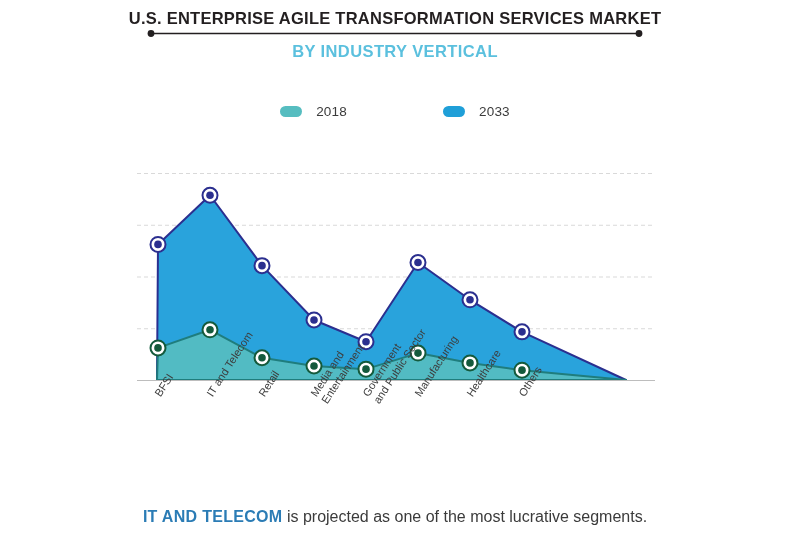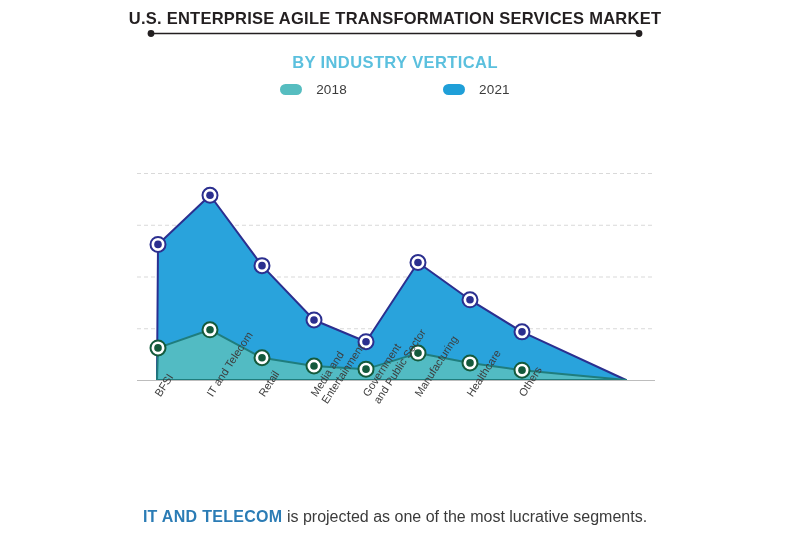--- a/index.html
+++ b/index.html
@@ -49,28 +49,27 @@
     position: absolute;
     left: 0;
     top: 40px;
     width: 790px;
     text-align: center;
     font-size: 16.5px;
     font-weight: bold;
     letter-spacing: 0.4px;
     color: #5bc0de;
     line-height: 22px;
-    margin-top: 11px;
   }
 
   
   .legend {
     position: absolute;
     left: 0;
-    top: 82px;
+    top: 104px;
     width: 790px;
     display: flex;
     justify-content: center;
     align-items: center;
   }
   .legend-item {
     display: flex;
     align-items: center;
     margin: 0 48px;
   }
@@ -154,21 +153,21 @@
 
   <div class="sub-title">BY INDUSTRY VERTICAL</div>
 
   <div class="legend">
     <div class="legend-item">
       <span class="legend-swatch" style="background:#56bdc0"></span>
       <span class="legend-label">2018</span>
     </div>
     <div class="legend-item">
       <span class="legend-swatch" style="background:#1f9fd8"></span>
-      <span class="legend-label">2021</span>
+      <span class="legend-label">2033</span>
     </div>
   </div>
 
   <div class="plot-wrap">
     <svg class="plot-svg" id="plot" width="790" height="553" viewBox="0 0 790 553">
       <g id="gridlines">
           <line x1="137" x2="655" y1="328.75" y2="328.75" stroke="#d9d9d9" stroke-width="1" stroke-dasharray="4 3"></line>
           <line x1="137" x2="655" y1="277" y2="277" stroke="#d9d9d9" stroke-width="1" stroke-dasharray="4 3"></line>
           <line x1="137" x2="655" y1="225.25" y2="225.25" stroke="#d9d9d9" stroke-width="1" stroke-dasharray="4 3"></line>
           <line x1="137" x2="655" y1="173.5" y2="173.5" stroke="#d9d9d9" stroke-width="1" stroke-dasharray="4 3"></line>

